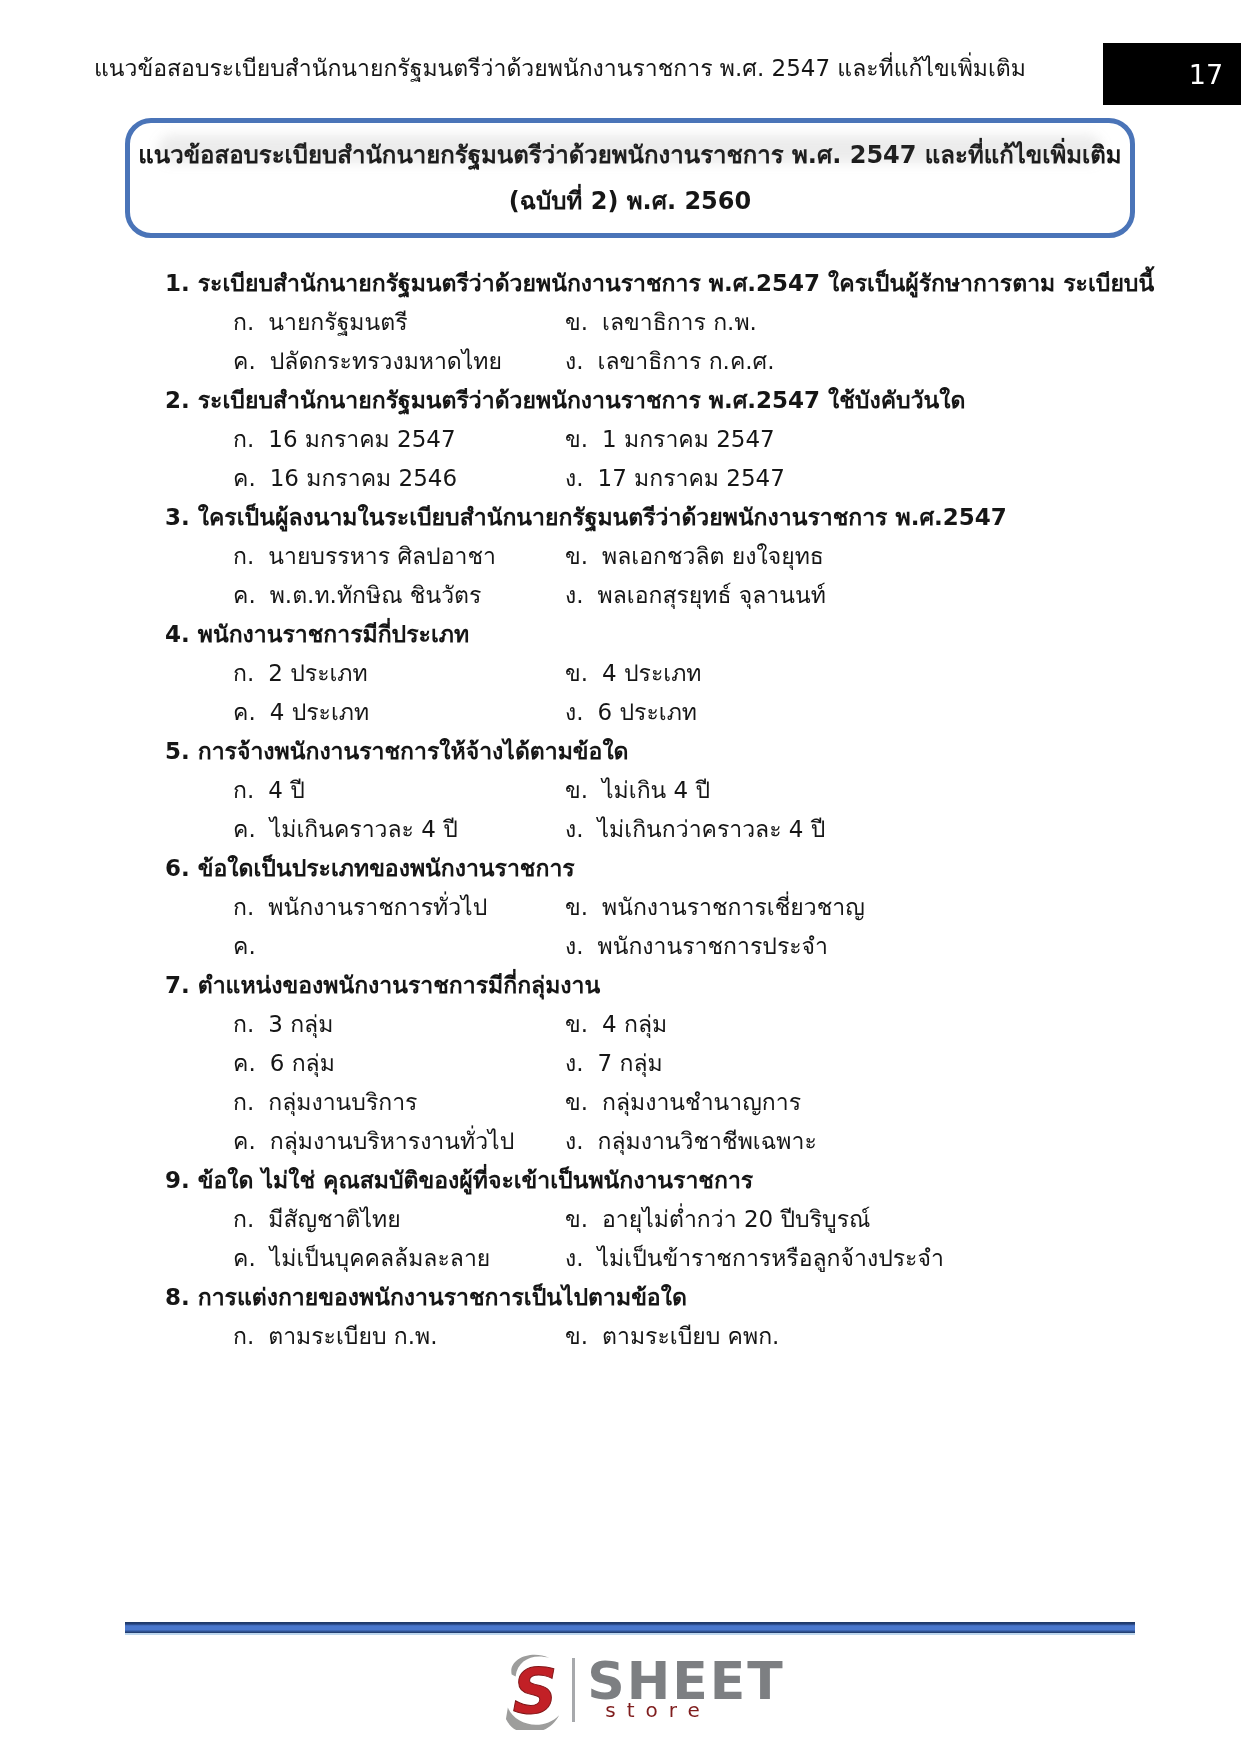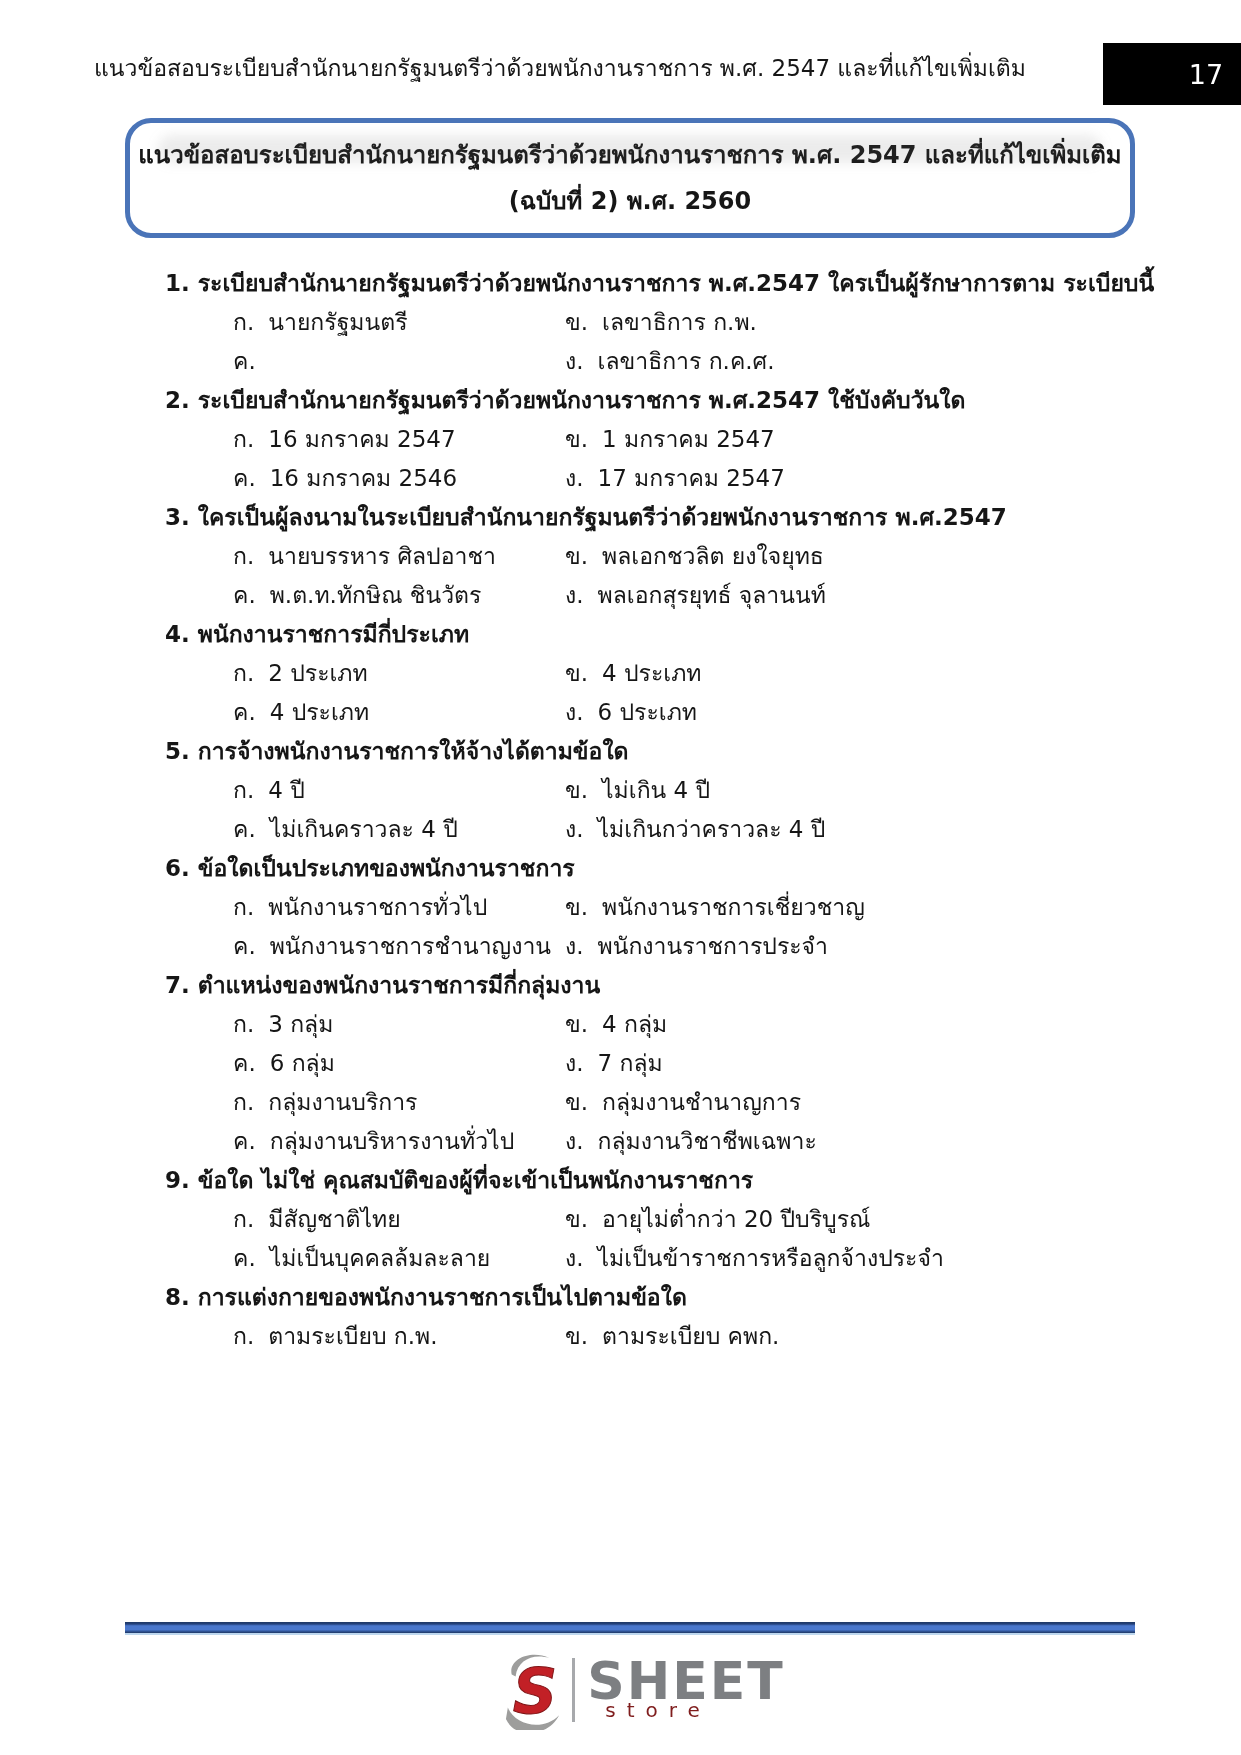--- a/index.html
+++ b/index.html
@@ -89,20 +89,21 @@
           <span>นายกรัฐมนตรี</span>
         </div>
       <div class="opt">
           <span class="opt-label">ข.</span>
           <span>เลขาธิการ ก.พ.</span>
         </div>
     </div>
     <div class="q-line opt-row">
       <div class="opt opt-a">
           <span class="opt-label">ค.</span>
+          <span>ปลัดกระทรวงมหาดไทย</span>
         </div>
       <div class="opt">
           <span class="opt-label">ง.</span>
           <span>เลขาธิการ ก.ค.ศ.</span>
         </div>
     </div>
 
     <div class="q-line q-head">
       <span class="q-num">2.</span><span>ระเบียบสำนักนายกรัฐมนตรีว่าด้วยพนักงานราชการ พ.ศ.2547 ใช้บังคับวันใด</span>
     </div>
@@ -208,21 +209,20 @@
           <span>พนักงานราชการทั่วไป</span>
         </div>
       <div class="opt">
           <span class="opt-label">ข.</span>
           <span>พนักงานราชการเชี่ยวชาญ</span>
         </div>
     </div>
     <div class="q-line opt-row">
       <div class="opt opt-a">
           <span class="opt-label">ค.</span>
-          <span>พนักงานราชการชำนาญงาน</span>
         </div>
       <div class="opt">
           <span class="opt-label">ง.</span>
           <span>พนักงานราชการประจำ</span>
         </div>
     </div>
 
     <div class="q-line q-head">
       <span class="q-num">7.</span><span>ตำแหน่งของพนักงานราชการมีกี่กลุ่มงาน</span>
     </div>

